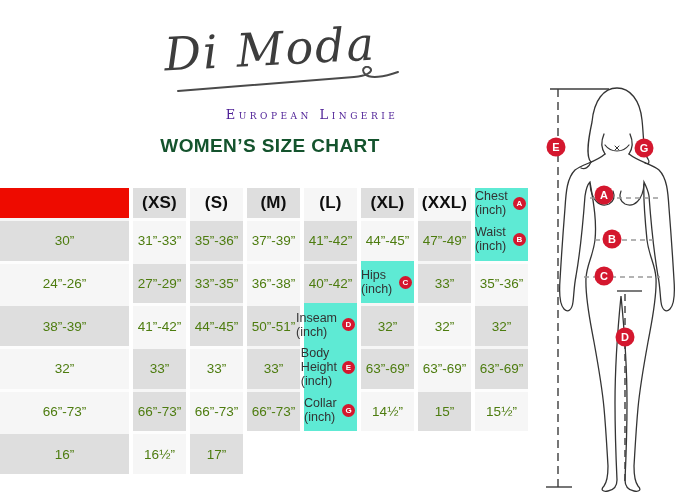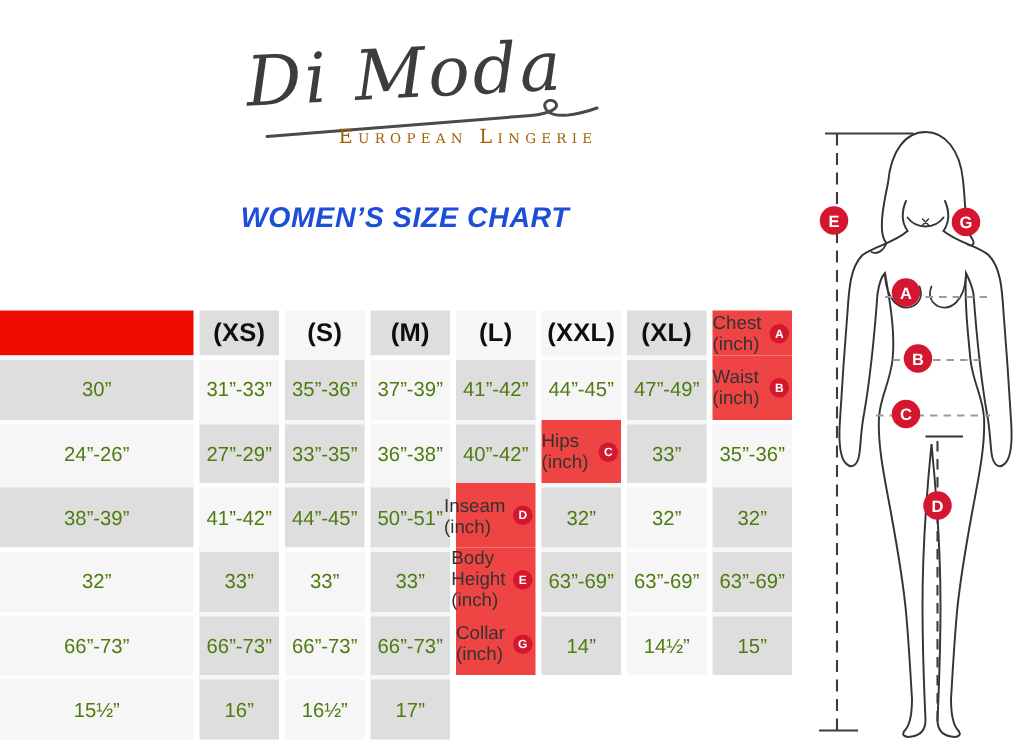--- a/index.html
+++ b/index.html
@@ -8,44 +8,44 @@
     font-family:"Liberation Sans", sans-serif;overflow:hidden;
   }
   
   .logo-script{
     position:absolute;top:22px;left:0;width:540px;text-align:center;
     font-family:"DejaVu Serif", serif;font-style:italic;font-size:46px;
     color:#3d3d3d;transform:rotate(-3deg);letter-spacing:2px;
   }
   .logo-flourish{position:absolute;left:176px;top:66px;}
   .logo-tagline{
-    position:absolute;top:84px;left:132px;width:360px;text-align:center;
+    position:absolute;top:107px;left:132px;width:360px;text-align:center;
     font-family:"DejaVu Serif", serif;font-variant:small-caps;
-    font-size:13px;letter-spacing:3.5px;color:#a16207;
+    font-size:13px;letter-spacing:3.5px;color:#4c1d95;
   }
   
   .page-title{
     position:absolute;top:135px;left:0;width:540px;text-align:center;
-    font-size:19px;font-weight:600;letter-spacing:.4px;color:#1d4ed8;font-style:italic;
+    font-size:19px;font-weight:600;letter-spacing:.4px;color:#14532d;
   }
   
   .size-table{
     position:absolute;left:0;top:188px;width:528px;
     display:grid;grid-template-columns:129px repeat(7,53px);
-    grid-template-rows:30px repeat(6,42.7px);column-gap:4px;margin-top:19px;
+    grid-template-rows:30px repeat(6,42.7px);column-gap:4px;
   }
   .cell{display:flex;align-items:center;justify-content:center;}
   .cell.col-dark{background:var(--colDark);}
   .cell.col-light{background:var(--colLight);}
   .cell.data{border-top:3px solid rgba(255,255,255,.72);
     font-family:Liberation Sans, sans-serif;font-size:13.5px;color:#4d7c0f;}
   .cell.head{font-size:17px;font-weight:bold;color:#0e0e0e;letter-spacing:.2px;}
   .corner-red{background:var(--red);}
   .row-label-cell{justify-content:flex-end;gap:5px;padding-right:2px;
-    font-size:12.5px;color:#333;background:#ef4444;}
+    font-size:12.5px;color:#333;background:#5eead4;}
   .marker-badge{
     width:13px;height:13px;border-radius:50%;background:var(--badge);
     color:#fff;font-size:8px;font-weight:bold;display:flex;
     align-items:center;justify-content:center;flex:0 0 13px;
   }
   
   .figure-wrap{position:absolute;left:538px;top:58px;}
 </style>
 </head>
 <body style="--red: #ee0b00; --badge: #d4172e; --colDark: #dedede; --colLight: #f6f6f6;">
@@ -57,22 +57,22 @@
 <div class="logo-tagline">European Lingerie</div>
 
 <div class="page-title">WOMEN’S SIZE CHART</div>
 
 <div class="size-table">
     <div class="cell corner-red"></div>
     <div class="cell head col-dark">(XS)</div>
     <div class="cell head col-light">(S)</div>
     <div class="cell head col-dark">(M)</div>
     <div class="cell head col-light">(L)</div>
+    <div class="cell head col-dark">(XL)</div>
     <div class="cell head col-light">(XXL)</div>
-    <div class="cell head col-dark">(XL)</div>
     <div class="cell row-label-cell">
       <span>Chest (inch)</span>
       <span class="marker-badge">A</span>
     </div>
     <div class="cell data col-dark">30”</div>
     <div class="cell data col-light">31”-33”</div>
     <div class="cell data col-dark">35”-36”</div>
     <div class="cell data col-light">37”-39”</div>
     <div class="cell data col-dark">41”-42”</div>
     <div class="cell data col-light">44”-45”</div>
@@ -115,21 +115,20 @@
     <div class="cell data col-light">63”-69”</div>
     <div class="cell data col-dark">63”-69”</div>
     <div class="cell data col-light">66”-73”</div>
     <div class="cell data col-dark">66”-73”</div>
     <div class="cell data col-light">66”-73”</div>
     <div class="cell data col-dark">66”-73”</div>
     <div class="cell row-label-cell">
       <span>Collar (inch)</span>
       <span class="marker-badge">G</span>
     </div>
-    <div class="cell data col-dark">14”</div>
     <div class="cell data col-light">14½”</div>
     <div class="cell data col-dark">15”</div>
     <div class="cell data col-light">15½”</div>
     <div class="cell data col-dark">16”</div>
     <div class="cell data col-light">16½”</div>
     <div class="cell data col-dark">17”</div>
   </div>
 
 <svg class="figure-wrap" width="140" height="438" viewBox="0 0 140 438">
 

